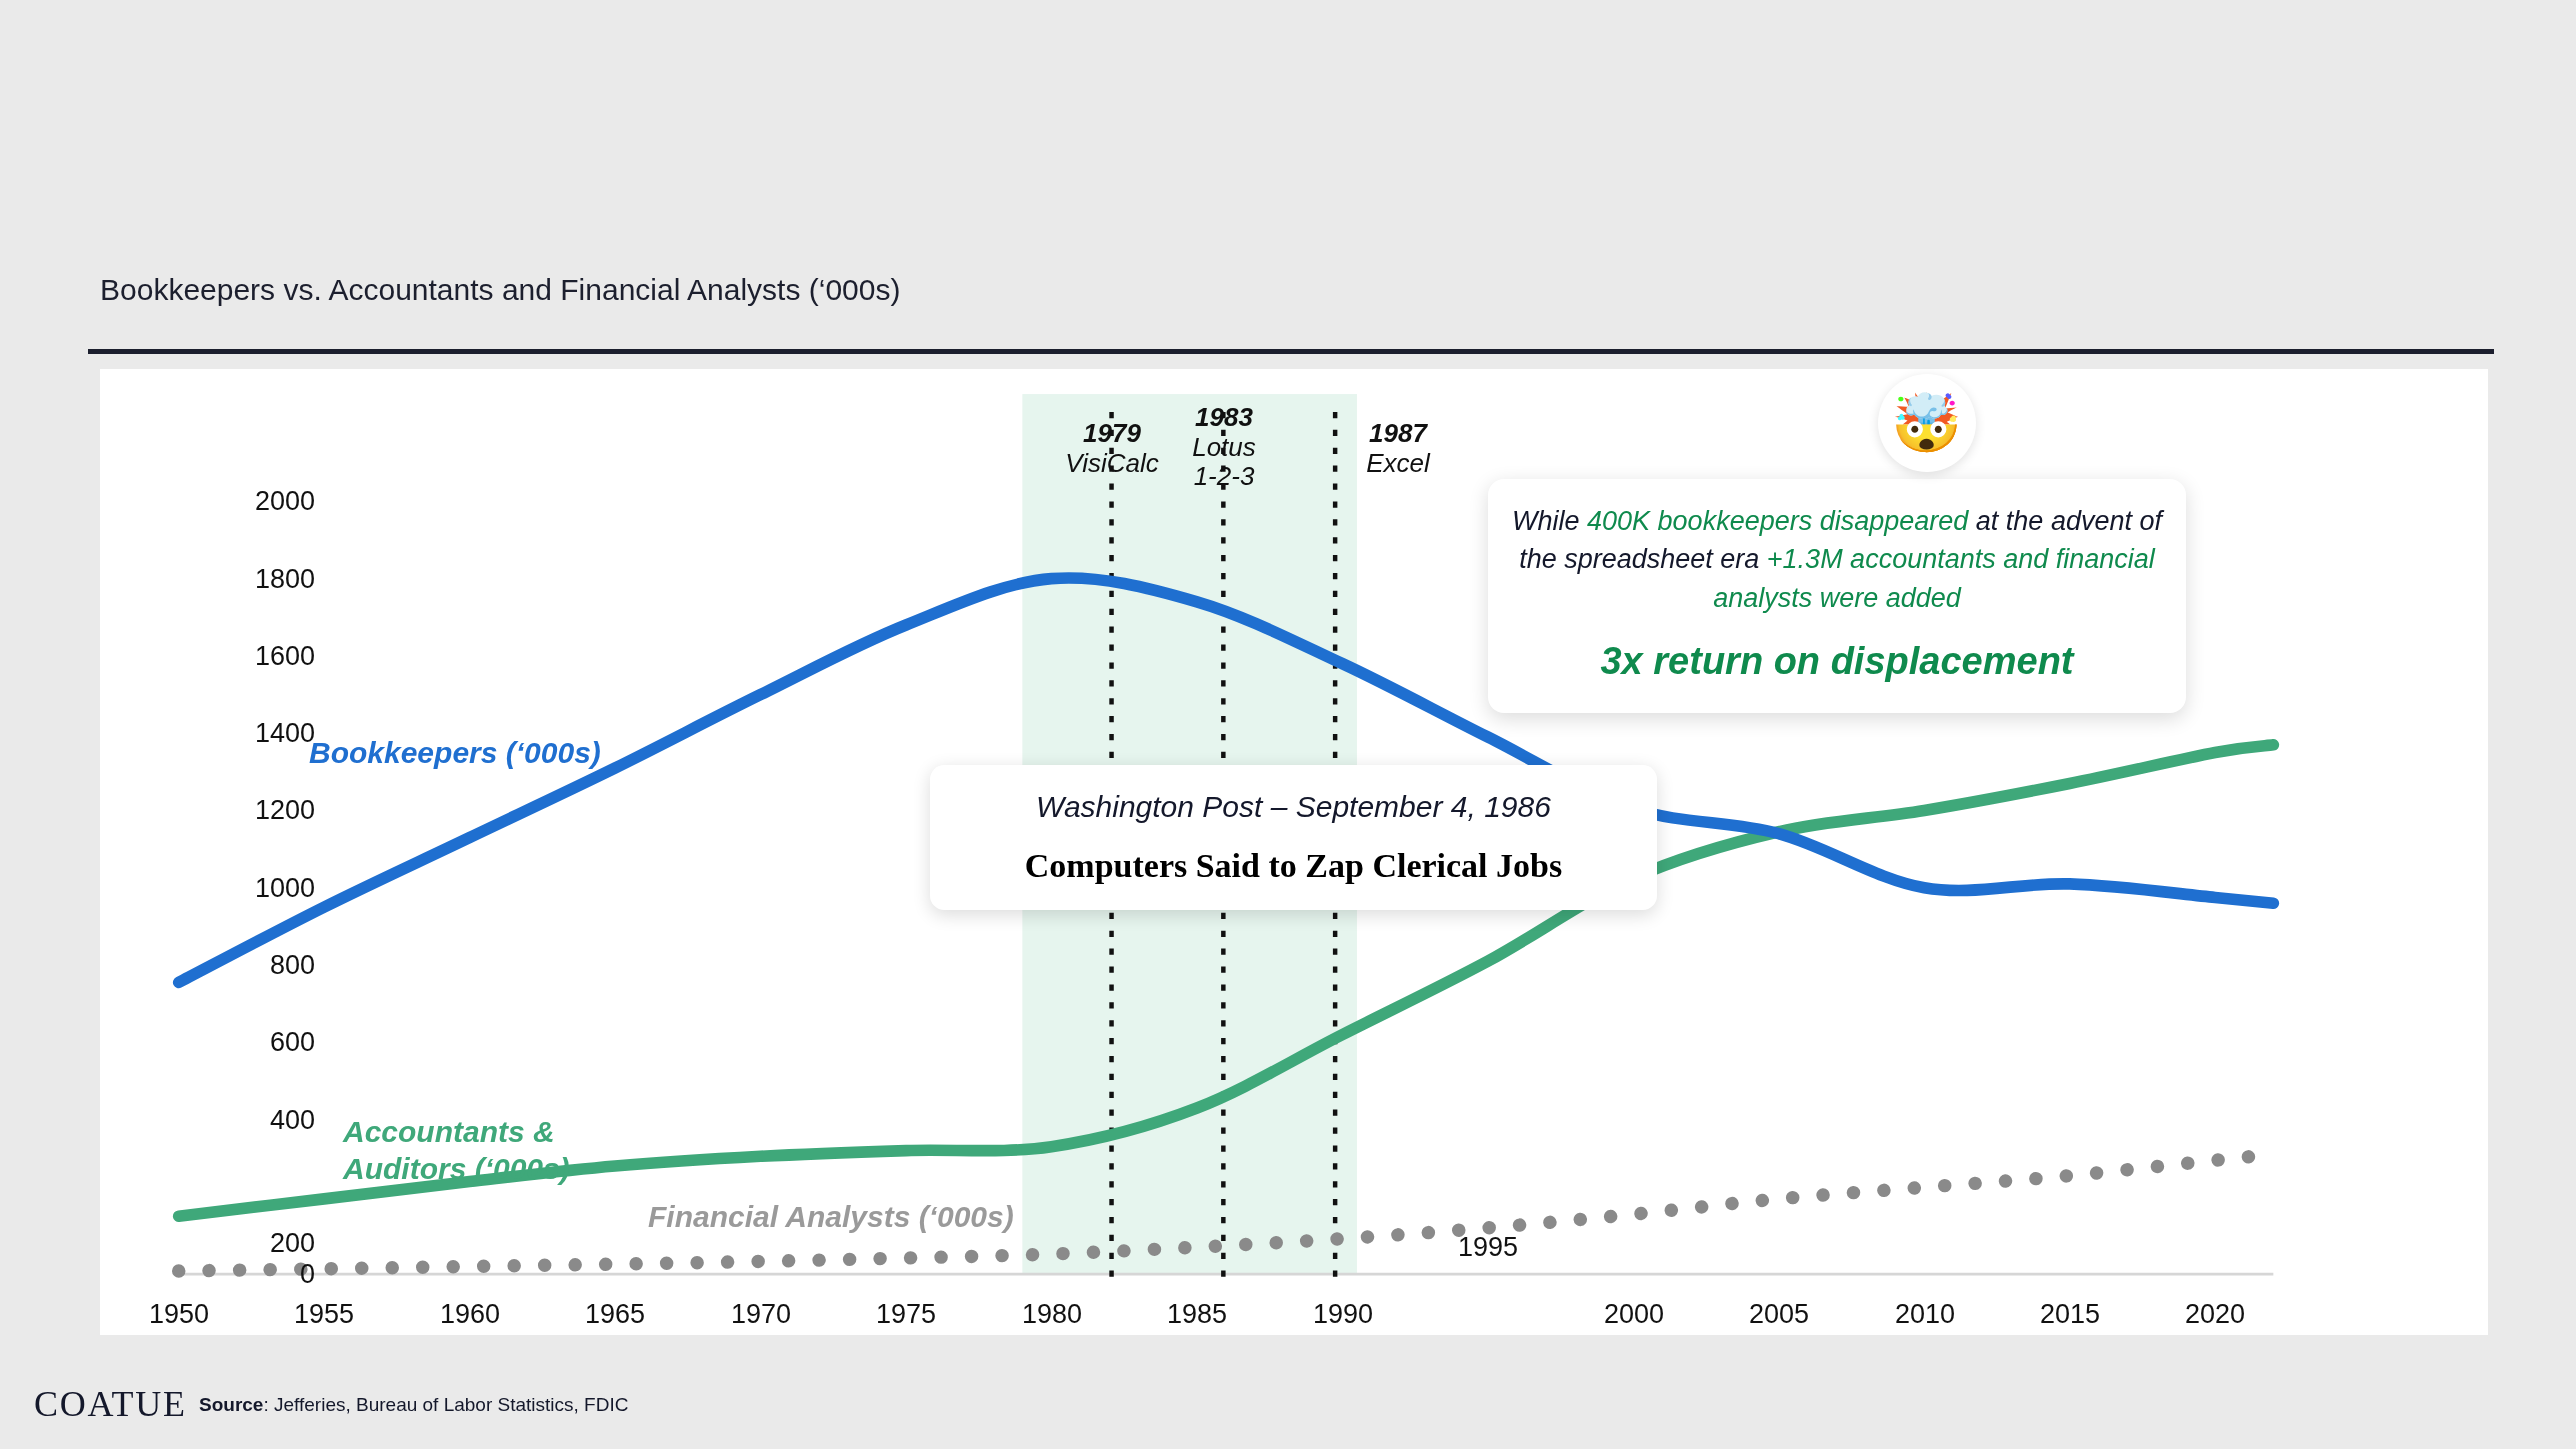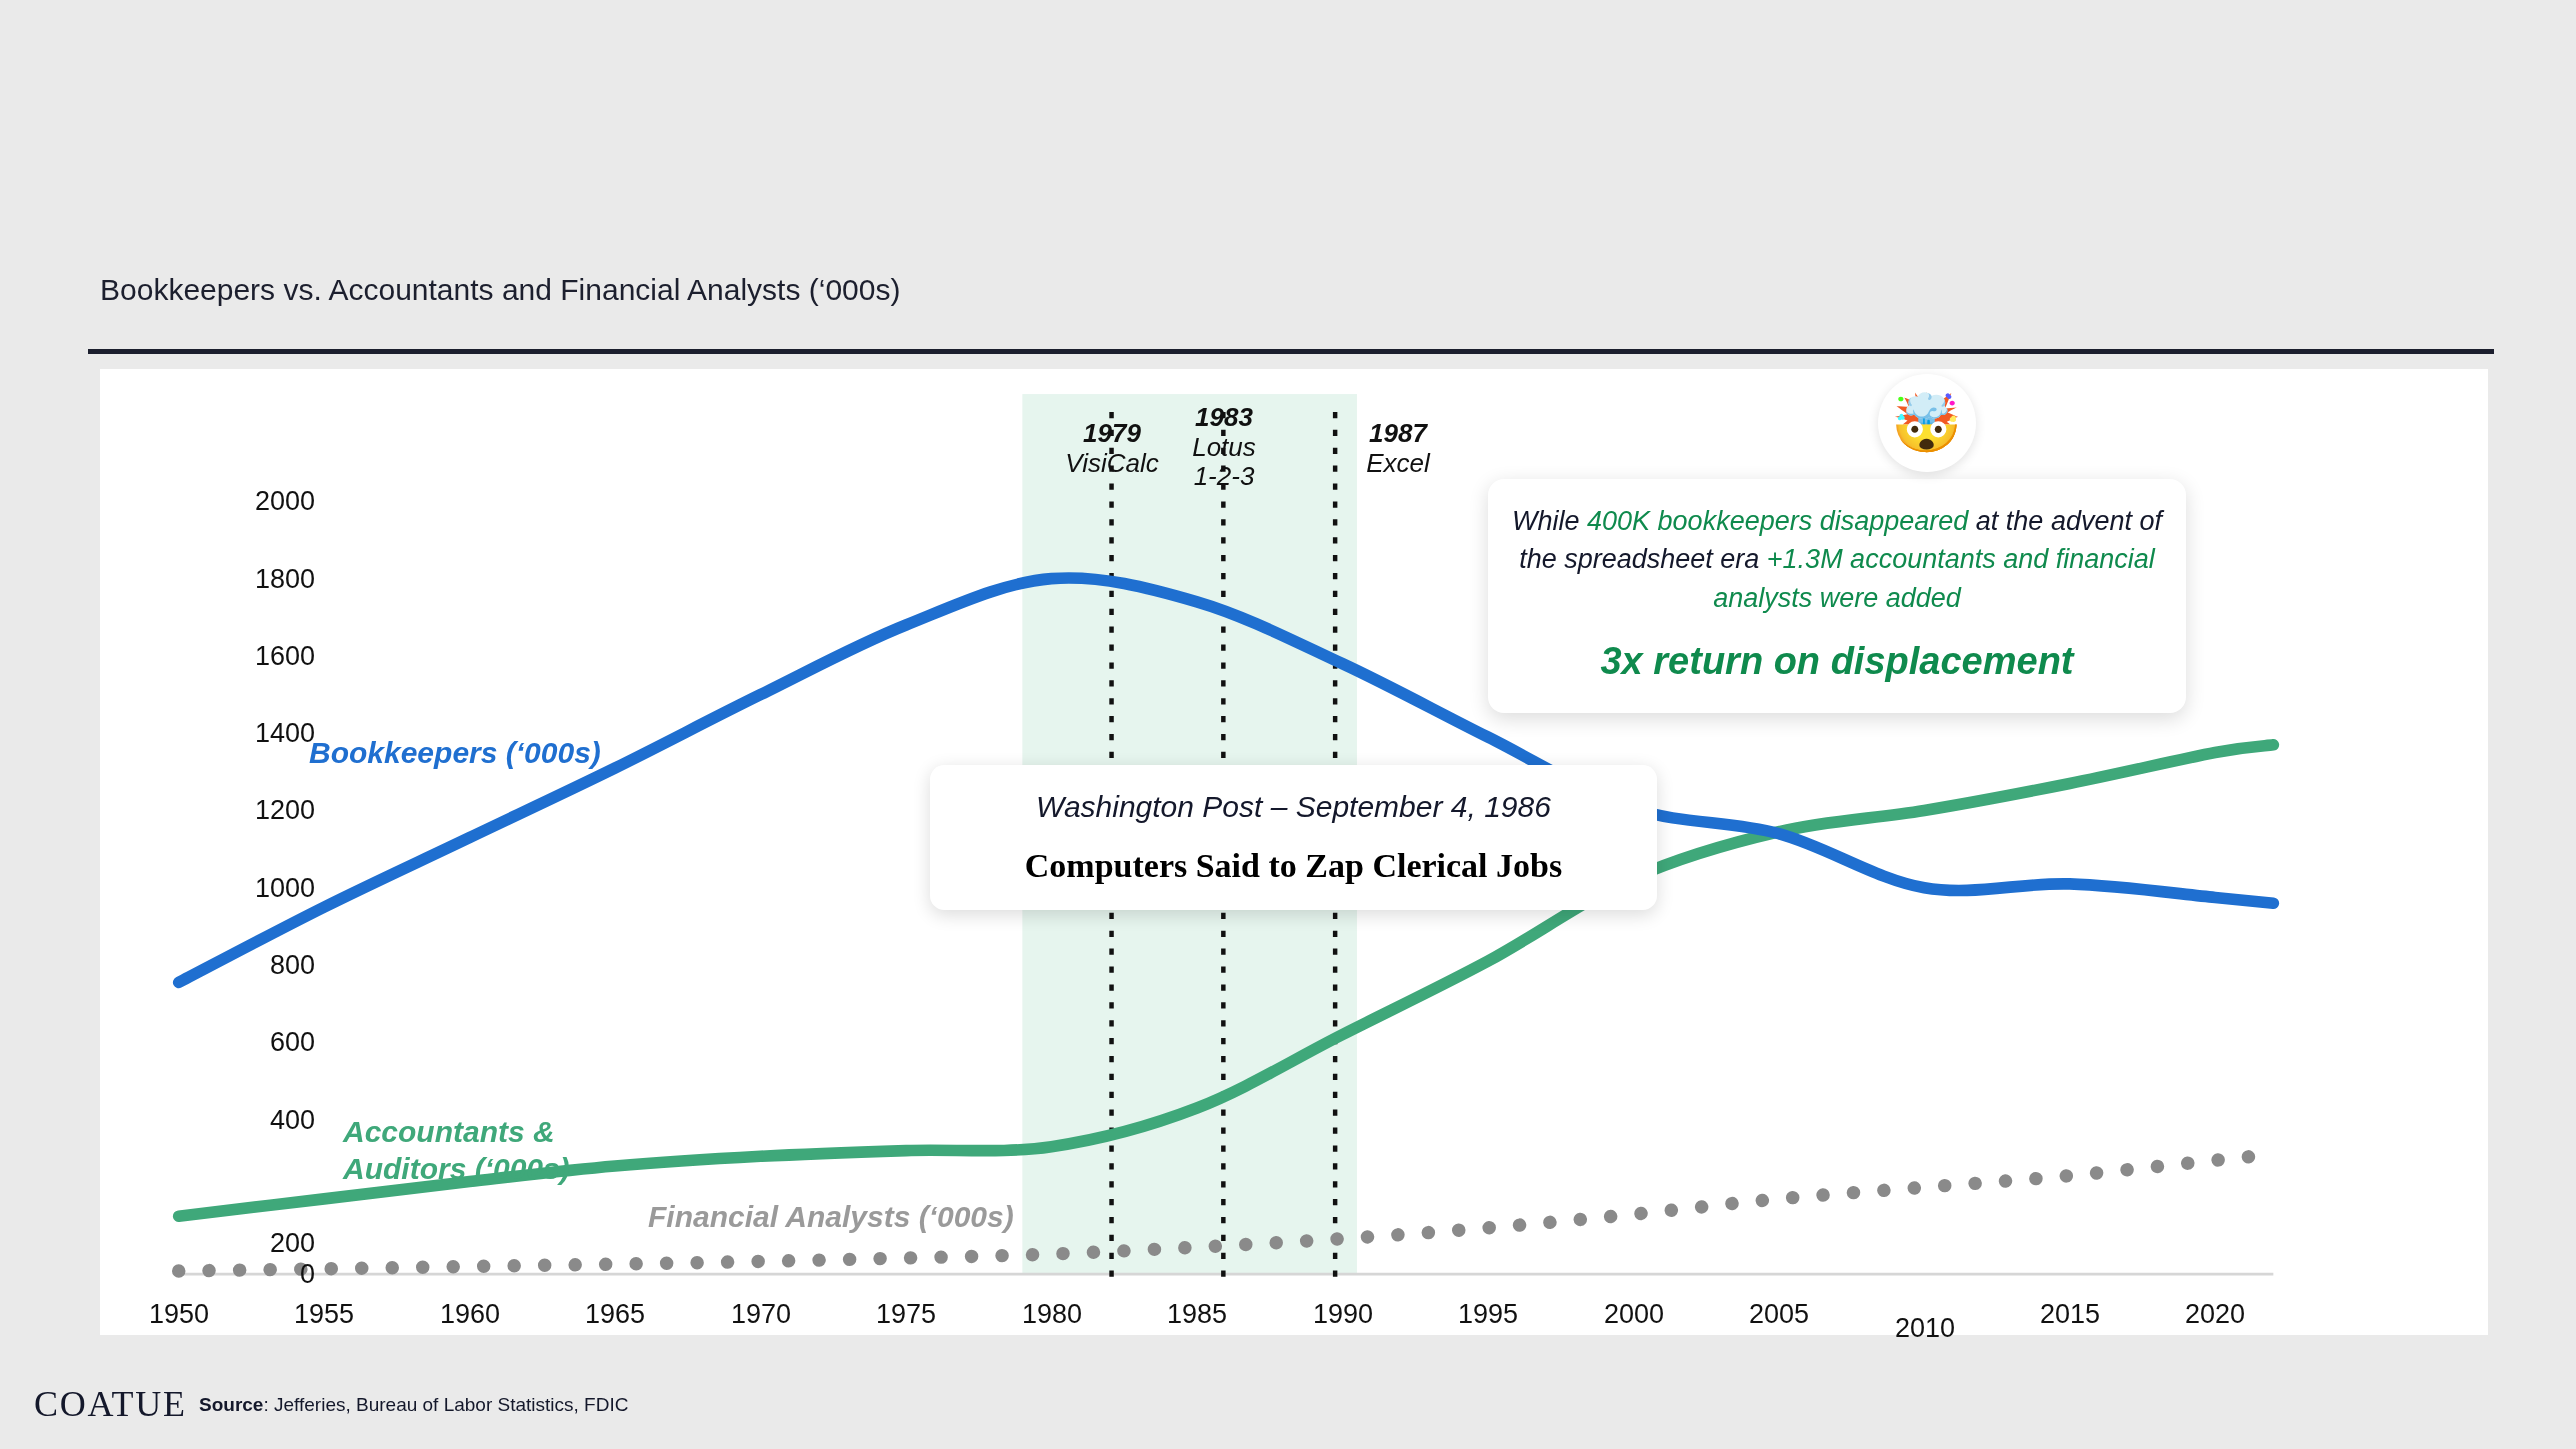--- a/index.html
+++ b/index.html
@@ -161,24 +161,24 @@
   <div id="xtick-wrap">
       <div class="xlab" style="left: 179px; top: 1299px;">1950</div>
       <div class="xlab" style="left: 324px; top: 1299px;">1955</div>
       <div class="xlab" style="left: 470px; top: 1299px;">1960</div>
       <div class="xlab" style="left: 615px; top: 1299px;">1965</div>
       <div class="xlab" style="left: 761px; top: 1299px;">1970</div>
       <div class="xlab" style="left: 906px; top: 1299px;">1975</div>
       <div class="xlab" style="left: 1052px; top: 1299px;">1980</div>
       <div class="xlab" style="left: 1197px; top: 1299px;">1985</div>
       <div class="xlab" style="left: 1343px; top: 1299px;">1990</div>
-      <div class="xlab" style="left: 1488px; top: 1299px;">1995</div>
+      <div class="xlab" style="left: 1488px; top: 1232px;">1995</div>
       <div class="xlab" style="left: 1634px; top: 1299px;">2000</div>
       <div class="xlab" style="left: 1779px; top: 1299px;">2005</div>
-      <div class="xlab" style="left: 1925px; top: 1299px; margin-top: 14px;">2010</div>
+      <div class="xlab" style="left: 1925px; top: 1299px;">2010</div>
       <div class="xlab" style="left: 2070px; top: 1299px;">2015</div>
       <div class="xlab" style="left: 2215px; top: 1299px;">2020</div>
     </div>
 
   <div class="milestone" style="left:1112px;top:419px;">
     <span class="yr">1979</span>
     <span class="nm">VisiCalc</span>
   </div>
   <div class="milestone" style="left:1224px;top:403px;">
     <span class="yr">1983</span>

